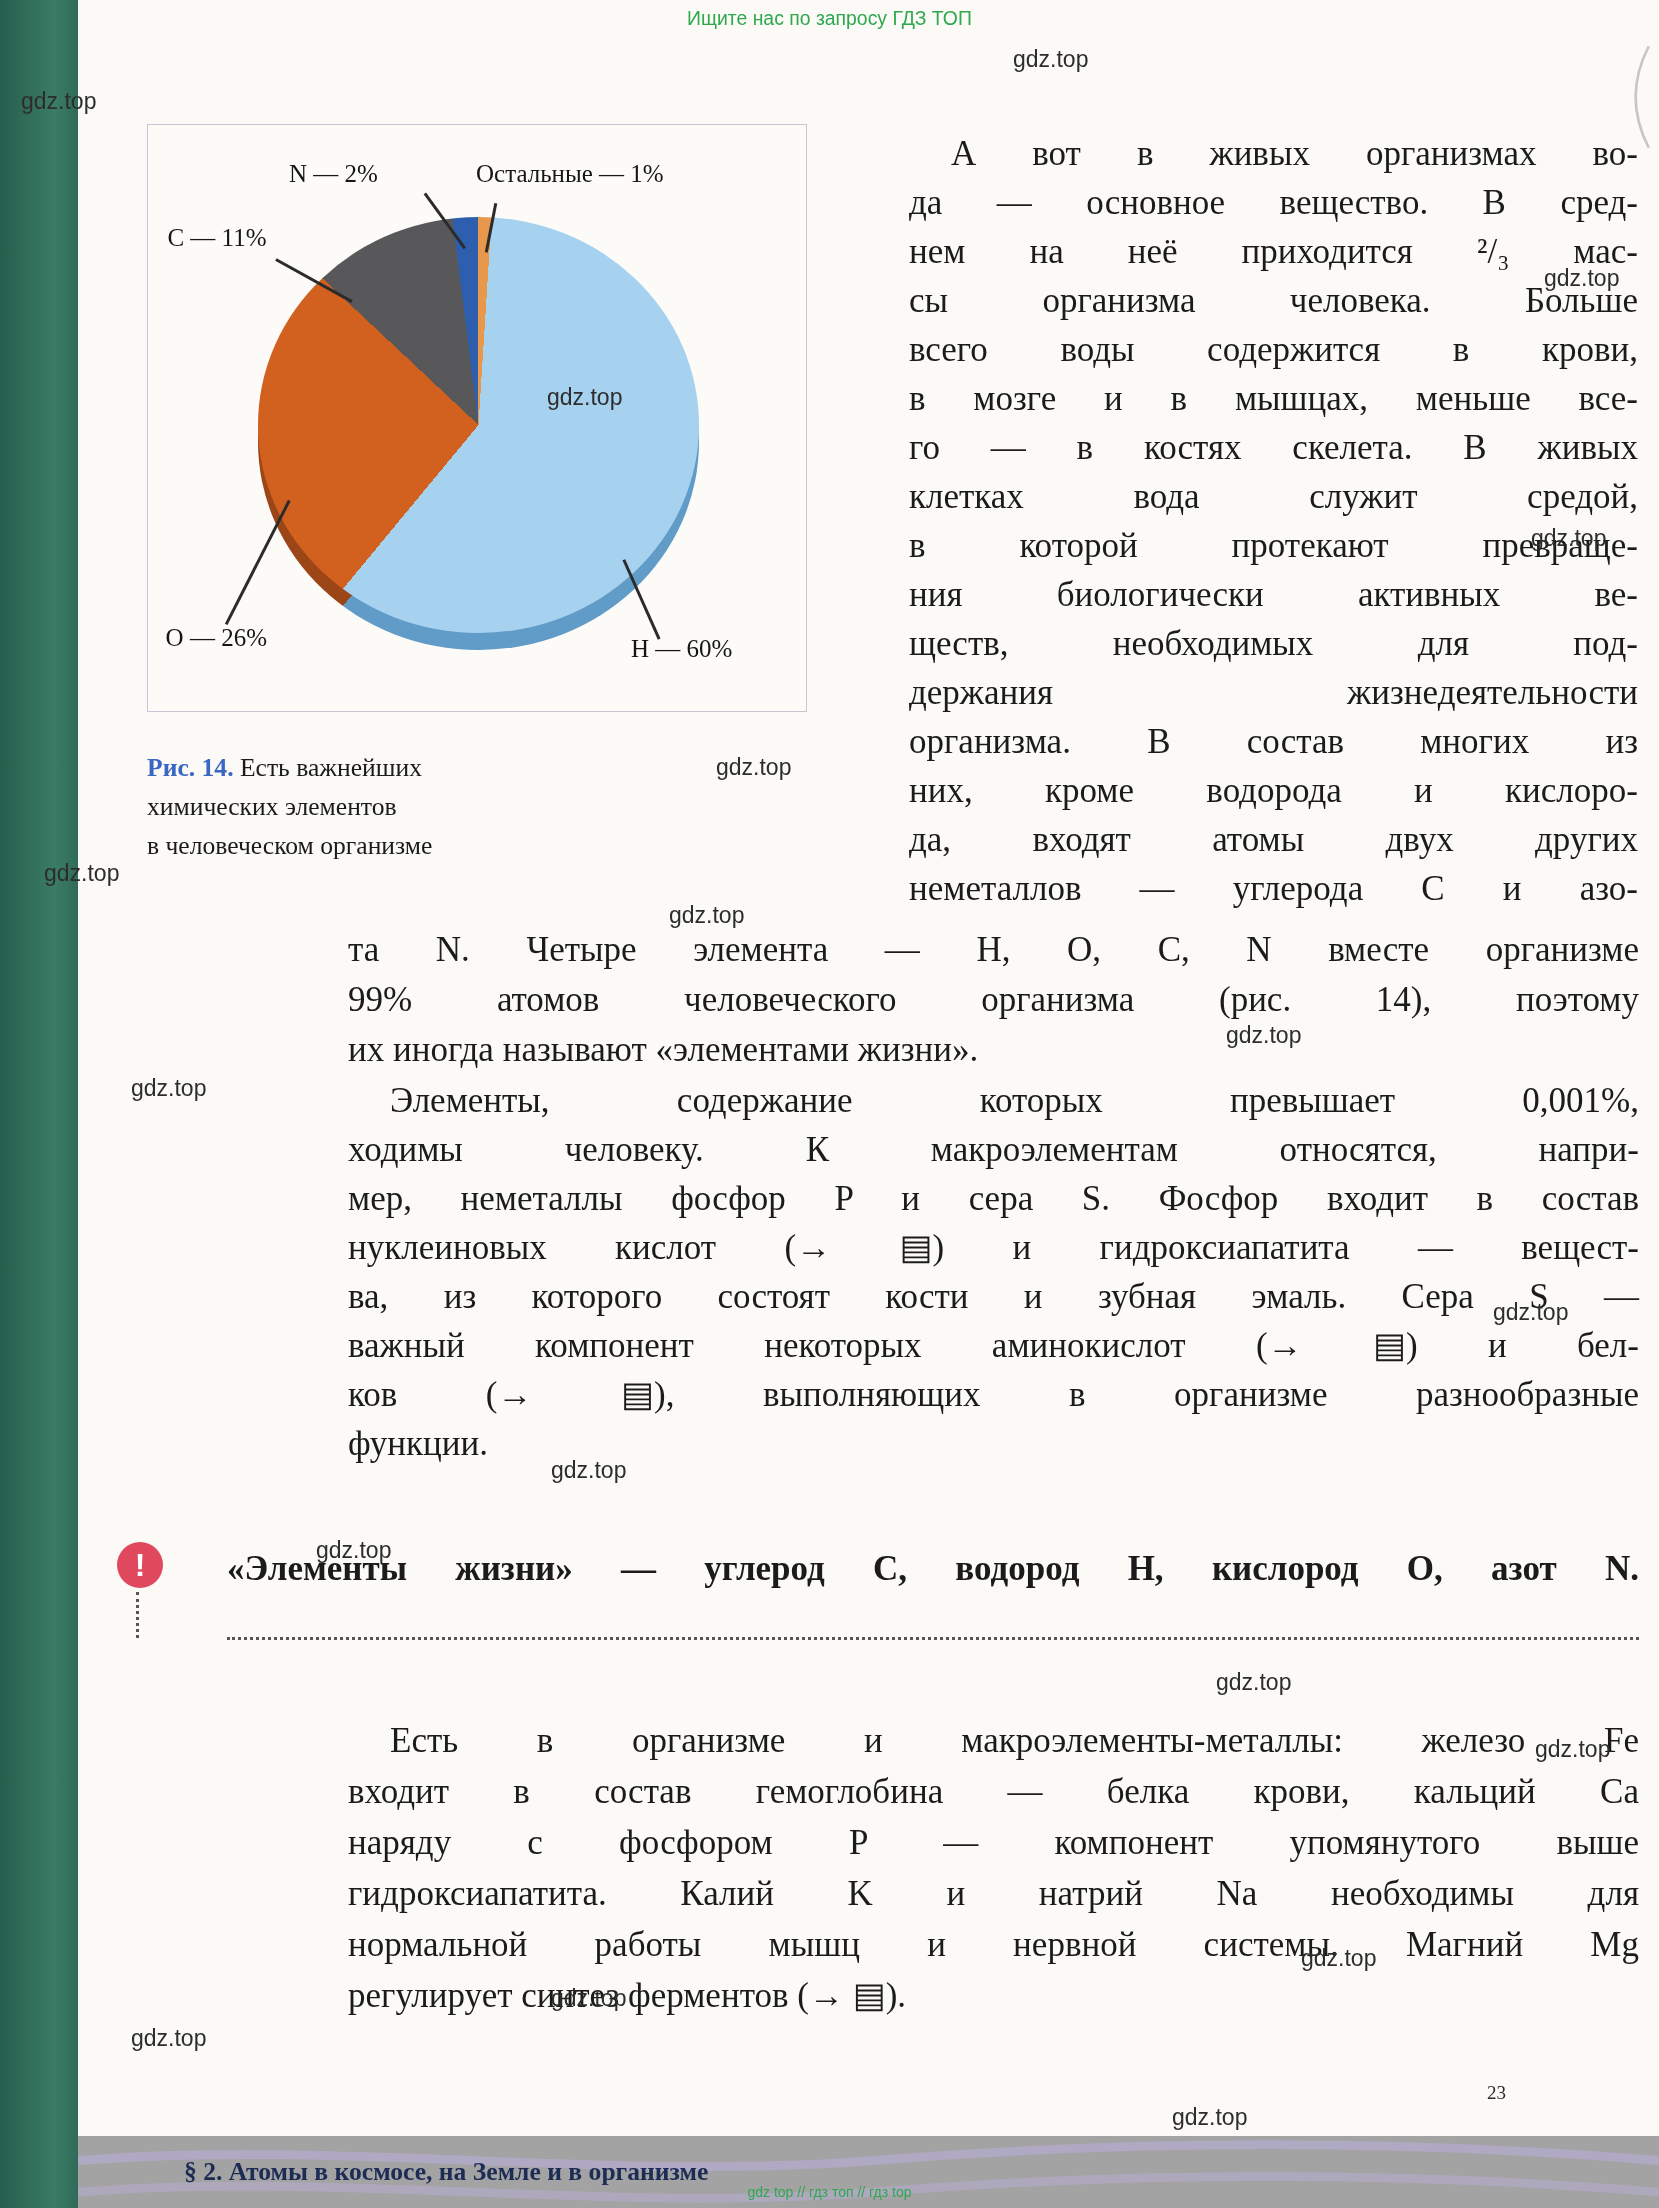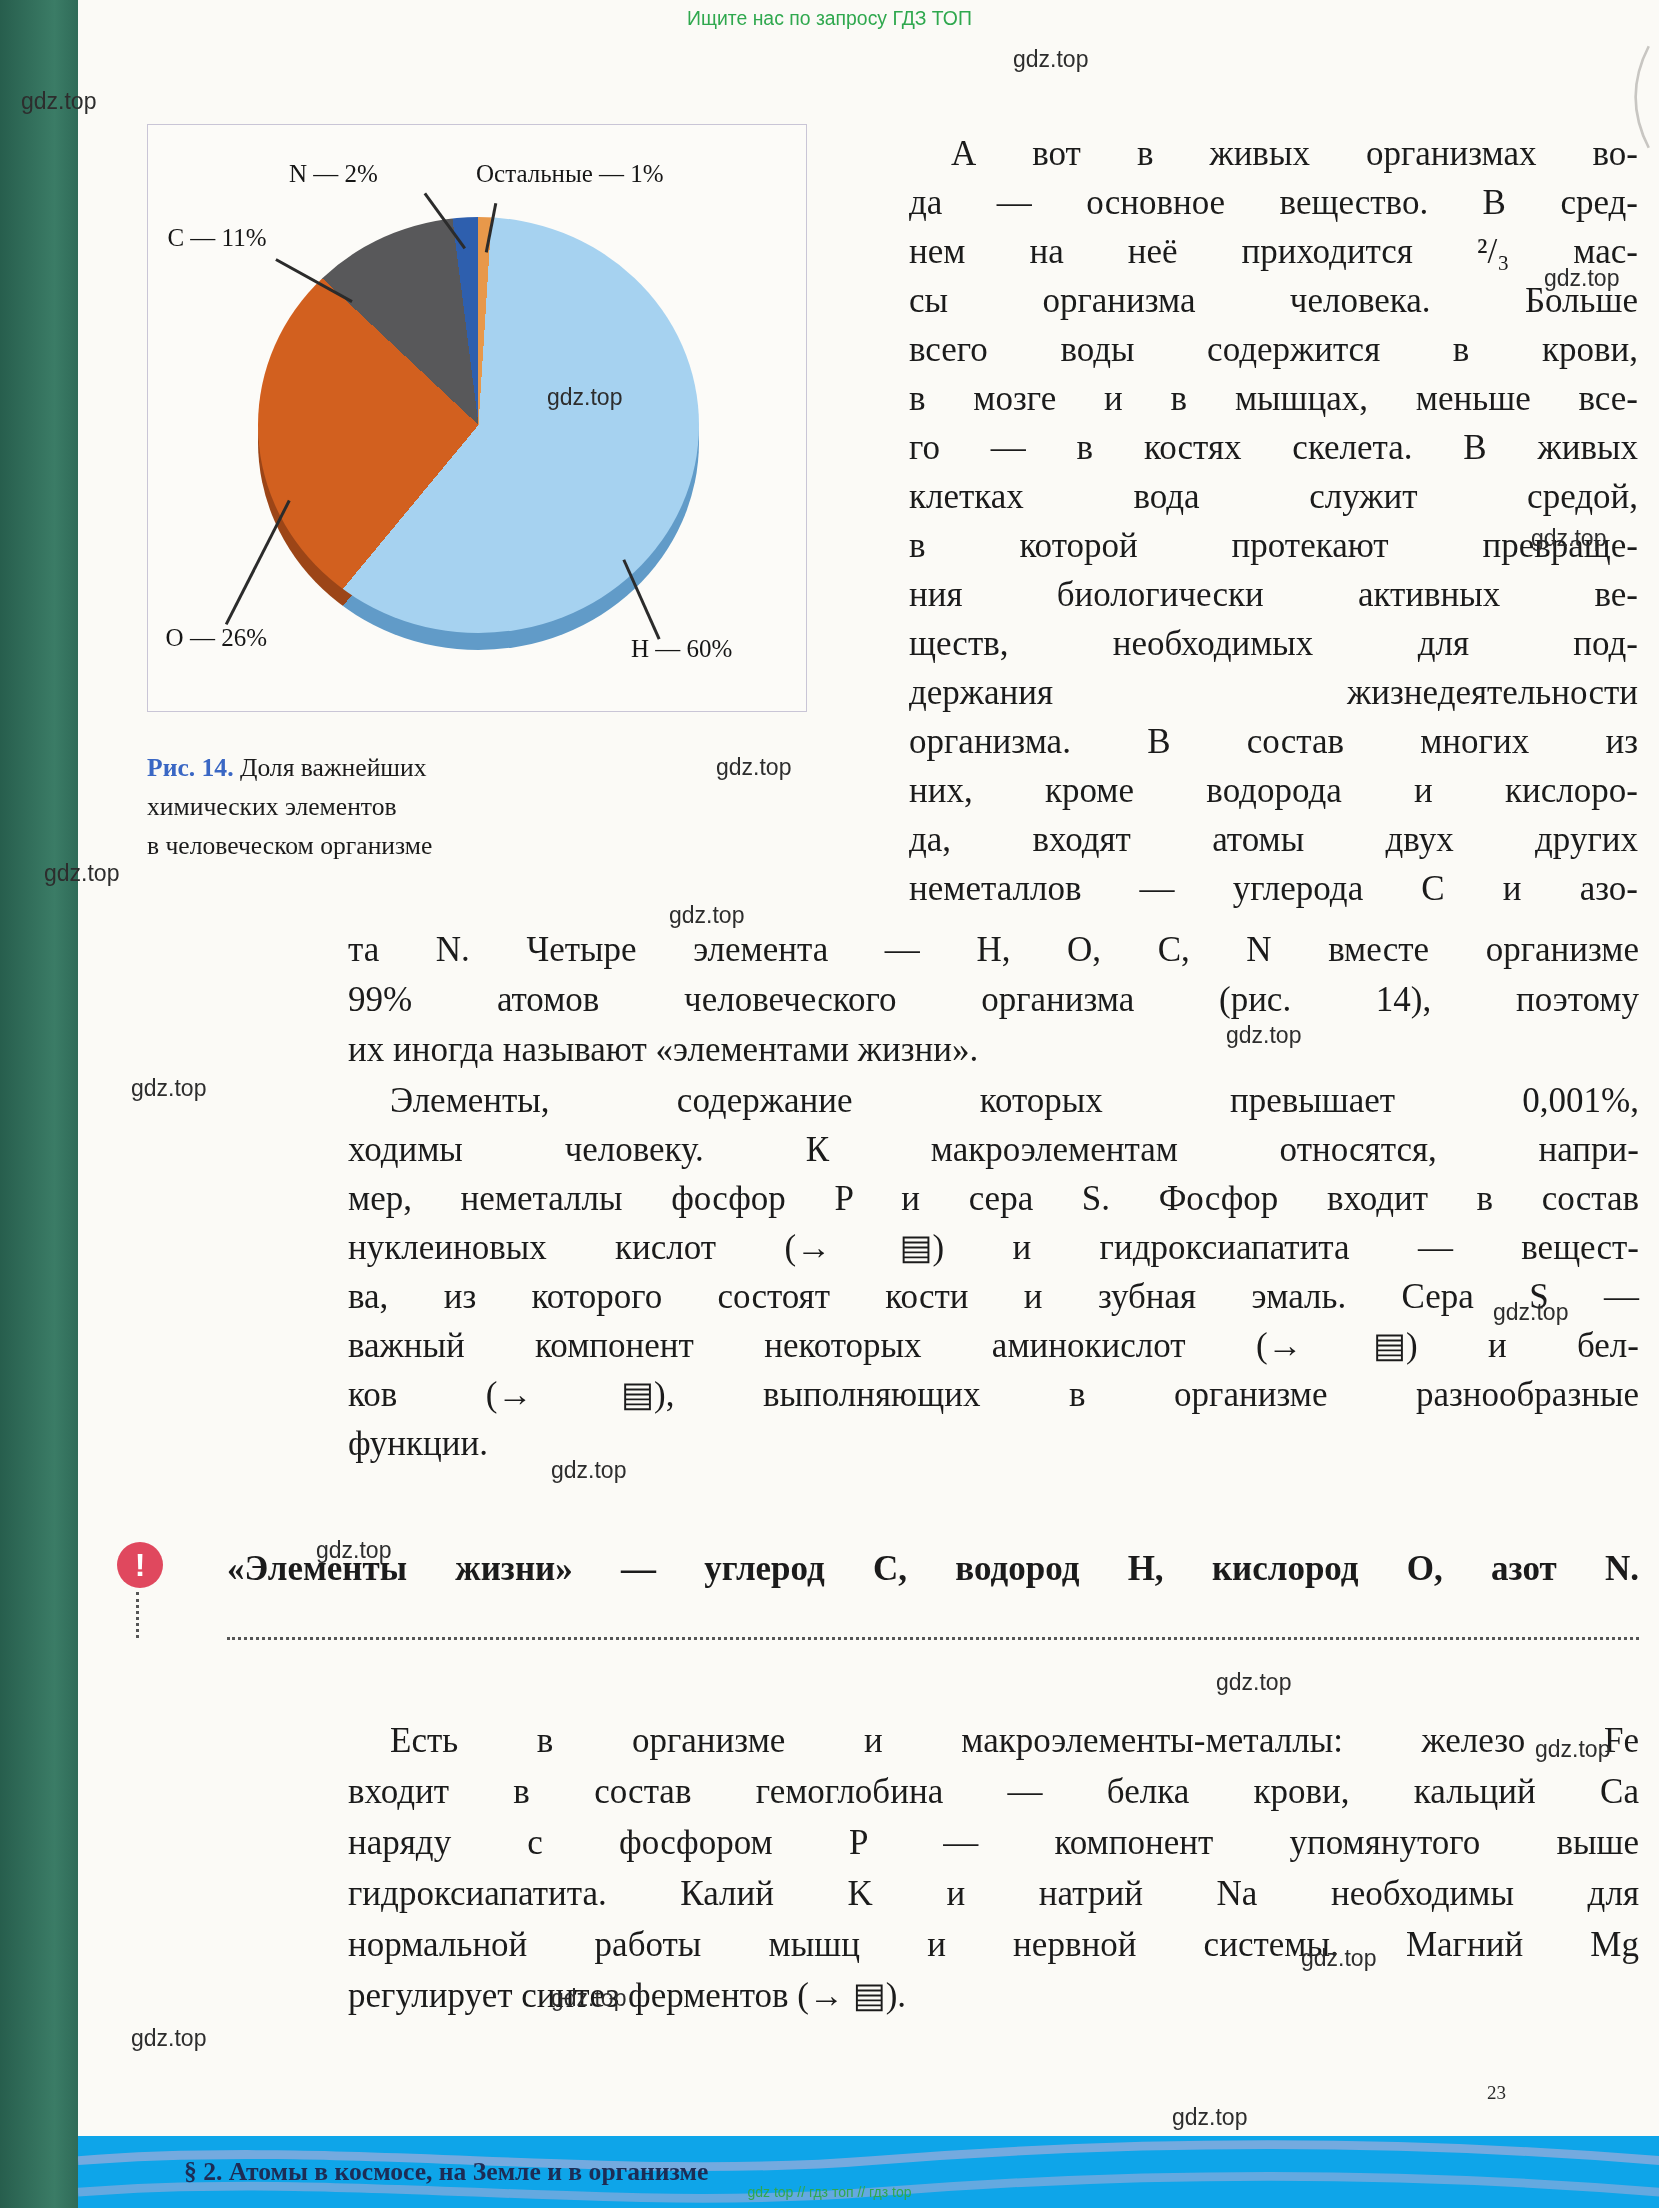--- a/index.html
+++ b/index.html
@@ -62,21 +62,21 @@
   .callout-text { position:absolute; left:227px; top:1546px; width:1412px;
     font-size:35px; font-weight:bold; line-height:46px;
     text-align:justify; text-align-last:justify; }
   .callout-vdots { position:absolute; left:136px; top:1592px; height:46px; width:0;
     border-left:3.5px dotted #555; }
   .callout-hdots { position:absolute; left:227px; top:1637px; width:1412px; height:0;
     border-top:3.5px dotted #555; }
   
   .page-number { position:absolute; left:1487px; top:2082px; font-size:19px; color:#2a2a2a; }
   .footer-band { position:absolute; left:78px; top:2136px; width:1582px; height:72px;
-    background:#0ea5e9; overflow:hidden; }
+    background:#a3a3a3; overflow:hidden; }
   .footer-band svg { position:absolute; left:0; top:0; }
   .footer-text { position:absolute; left:106px; top:21px; font-size:25.6px; font-weight:bold;
     color:#1d2c55; white-space:nowrap; }
 </style>
 </head>
 <body>
 
 <div id="page">
 
   <div class="green-strip"></div>
@@ -98,21 +98,21 @@
     <span class="pie-label lbl-n">N — 2%</span>
     <span class="pie-label lbl-other">Остальные — 1%</span>
     <span class="pie-label lbl-c">C — 11%</span>
     <span class="pie-label lbl-o">O — 26%</span>
     <span class="pie-label lbl-h">H — 60%</span>
   </div>
 
   <div class="fig-caption">
     <div class="cap-line">
       <span class="cap-ref">Рис. 14.</span>
-      <span>Доля важнейших</span>
+      <span>Есть важнейших</span>
     </div>
     <div class="cap-line">химических элементов</div>
     <div class="cap-line">в человеческом организме</div>
   </div>
 
   <div class="col-para justify-all indent-first">
       <div class="tline">А вот в живых организмах во-</div>
       <div class="tline">да — основное вещество. В сред-</div>
       <div class="tline">нем на неё приходится ²/₃ мас-</div>
       <div class="tline">сы организма человека. Больше</div>

